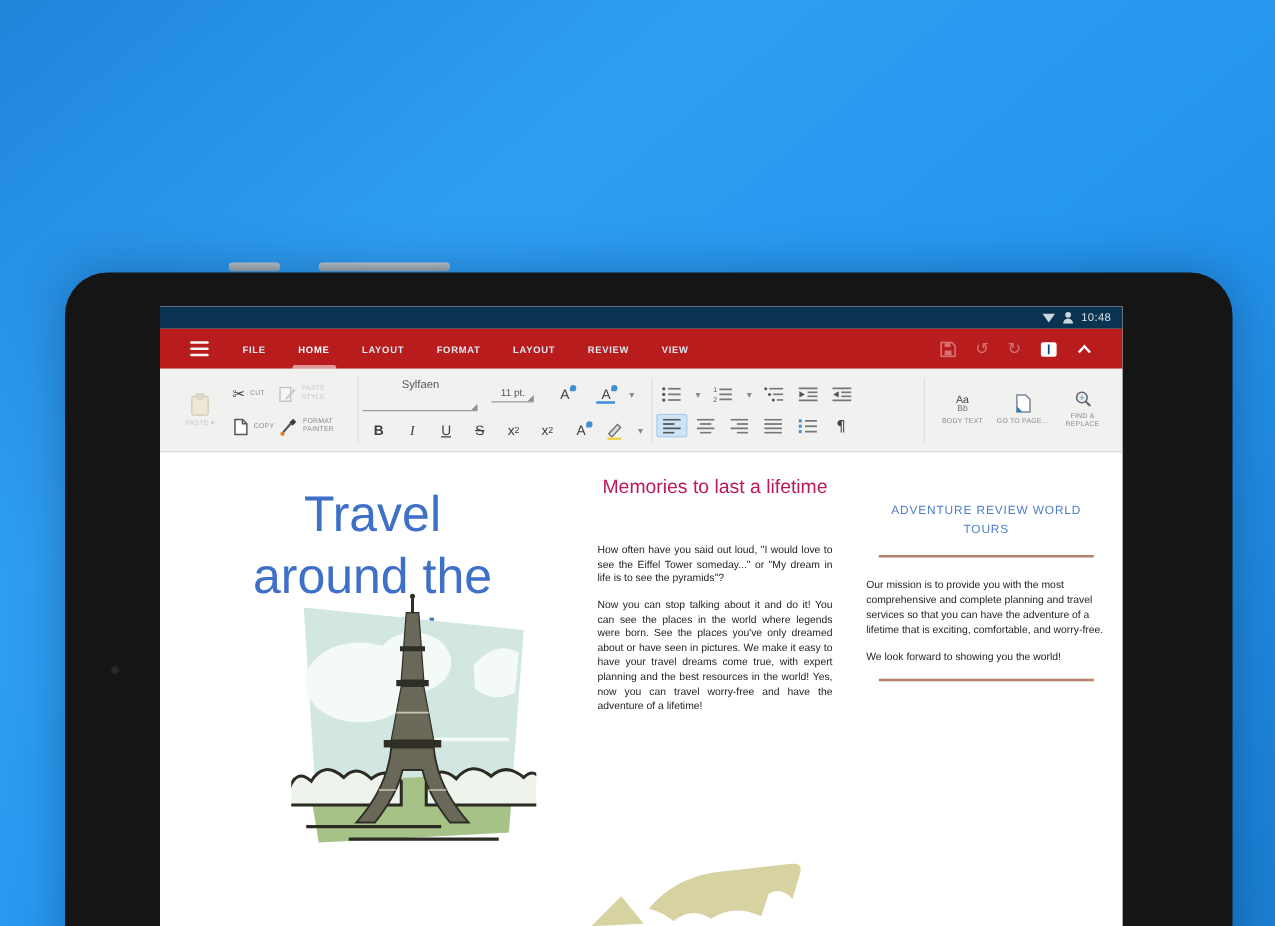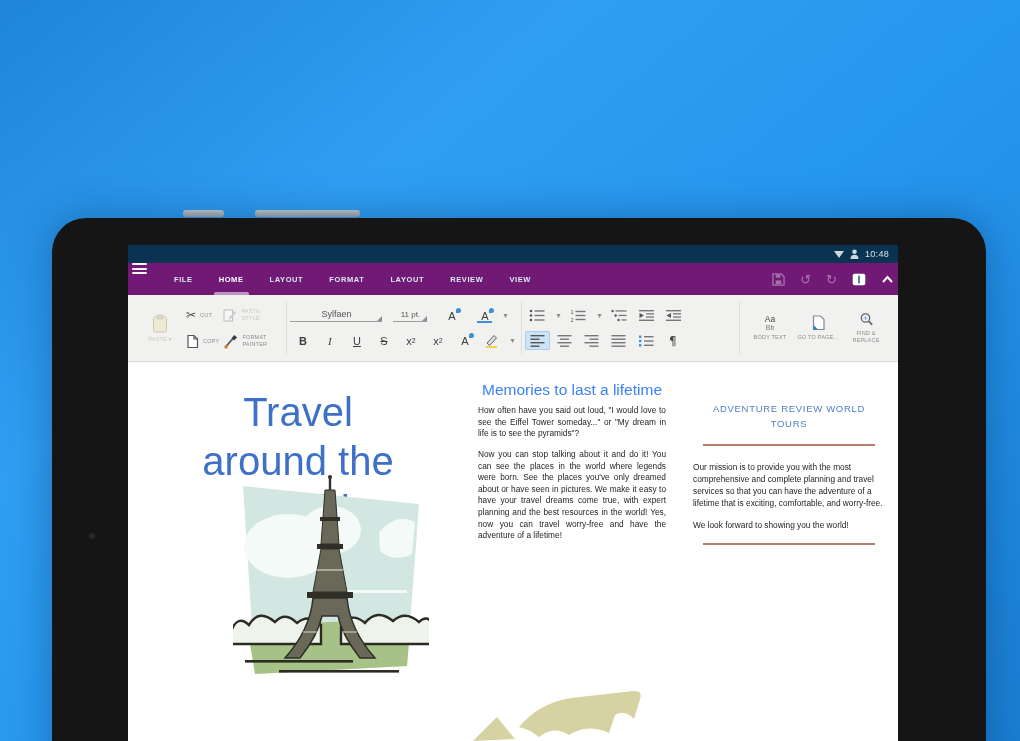--- a/index.html
+++ b/index.html
@@ -27,22 +27,22 @@
             display:flex; flex-direction:column; overflow:hidden; }
 
   
   .statusbar { height:18px; flex:0 0 18px; background:#0a3351; display:flex; align-items:center;
                justify-content:flex-end; gap:6px; padding-right:9px; }
   .wifi-tri { width:0; height:0; border-left:5px solid transparent; border-right:5px solid transparent;
               border-top:7px solid #cdd7de; }
   .time { color:#d9e1e7; font-size:9px; letter-spacing:.3px; }
 
   
-  .menubar { height:32px; flex:0 0 32px; background:#701a75; display:flex; 
-             padding:0 4px; }
+  .menubar { height:32px; flex:0 0 32px; background:#b91c1c; display:flex; align-items:center;
+             padding:0 24px; }
   .hamburger { width:15px; display:flex; flex-direction:column; gap:2.6px; cursor:pointer; }
   .hamburger span { display:block; height:2px; background:#f2f6f9; border-radius:1px; }
   .tabs { display:flex; margin-left:14px; height:100%; }
   .tab { position:relative; padding:0 13px; display:flex; align-items:center;
          font-size:7.5px; font-weight:bold; color:#dce9f2; letter-spacing:.6px; cursor:pointer; }
   .tab.active { color:#fff; }
   .tab.active::after { content:""; position:absolute; left:8px; right:8px; bottom:0; height:3px;
          background:rgba(255,255,255,.55); border-radius:2px 2px 0 0; }
   .menubar-right { margin-left:auto; display:flex; align-items:center; gap:15px; }
   .mb-icon { display:flex; align-items:center; justify-content:center; }
@@ -60,21 +60,21 @@
   .big-btn { display:flex; flex-direction:column; align-items:center; justify-content:center;
              gap:3px; width:44px; height:58px; cursor:pointer; border-radius:2px; }
   .big-btn .rlabel { text-align:center; }
   .stack2 { display:flex; flex-direction:column; justify-content:center; gap:7px; height:58px; }
   .mini-btn { display:flex; align-items:center; gap:4px; cursor:pointer; height:19px; }
   .mini-btn .rlabel { max-width:36px; }
 
   .fontgrp, .pargrp { display:flex; flex-direction:column; justify-content:center; gap:6px; }
   .frow { display:flex; align-items:center; gap:2px; }
   .fontname { width:92px; text-align:center; font-size:9px; color:#555; border-bottom:1px solid #9d9d9d;
-              position:relative; padding-bottom:2px; cursor:pointer; }
+              position:relative; padding-bottom:16px; cursor:pointer; }
   .fontsize { width:34px; text-align:center; font-size:8px; color:#555; border-bottom:1px solid #9d9d9d;
               position:relative; padding-bottom:2px; cursor:pointer; margin-left:9px; }
   .corner::after { content:""; position:absolute; right:0; bottom:0; width:0; height:0;
               border-left:5px solid transparent; border-bottom:5px solid #8f8f8f; }
   .fbtn { position:relative; width:25px; height:19px; display:flex; align-items:center; justify-content:center;
           font-size:11px; color:#3d3d3d; cursor:pointer; border-radius:2px; }
   .fbtn.sel { background:#cde4f6; box-shadow:inset 0 0 0 1px #a9cdea; }
   .fbtn sub, .fbtn sup { font-size:7px; }
   .glyph-b { font-weight:bold; }
   .glyph-i { font-style:italic; font-family:"Liberation Serif","DejaVu Serif",serif; }
@@ -89,22 +89,22 @@
   .pilcrow { font-family:"DejaVu Sans",sans-serif; font-size:12px; color:#444; }
   .aabb { display:flex; flex-direction:column; align-items:center; line-height:1; color:#444; }
   .aabb .l1 { font-size:8.5px; } .aabb .l2 { font-size:7px; color:#777; }
 
   
   .doc { position:relative; flex:1 1 auto; background:#fff; overflow:hidden; }
   .doc-title { position:absolute; left:50px; top:26px; width:240px; text-align:center;
                color:#3f70c8; font-size:40px; line-height:1.22; font-weight:normal; cursor:text; }
   .eiffel { position:absolute; left:105px; top:112px; }
   .col2 { position:absolute; left:350px; top:18px; width:188px; }
-  .col2 .heading { color:#3b82f6; font-size:15.5px; line-height:1.3; text-align:center;
-                   margin-bottom:5px; cursor:text; }
+  .col2 .heading { color:#be185d; font-size:15.5px; line-height:1.3; text-align:center;
+                   margin-bottom:34px; cursor:text; }
   .body-para { font-size:8.3px; line-height:1.4; color:#1e1e1e; text-align:justify;
                margin-bottom:9px; cursor:text; }
   .col3 { position:absolute; left:565px; top:40px; width:192px; text-align:center; }
   .col3 .heading { color:#4d7ec7; font-size:9.5px; letter-spacing:.7px; line-height:1.55; cursor:text; }
   .rule { height:2px; background:#b5806b; margin:13px 10px 15px; }
   .rule.bottom { margin-top:12px; }
   .col3 .body-para { text-align:left; line-height:1.45; }
   .bottom-art { position:absolute; left:327px; top:323px; }
 
   svg { display:block; }

